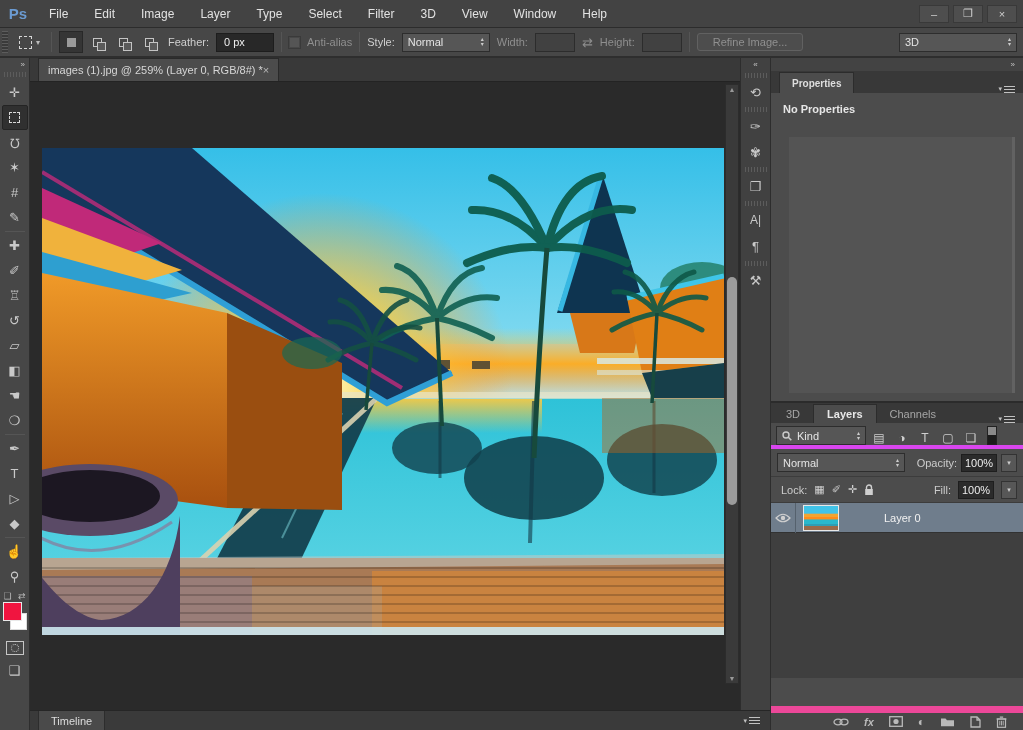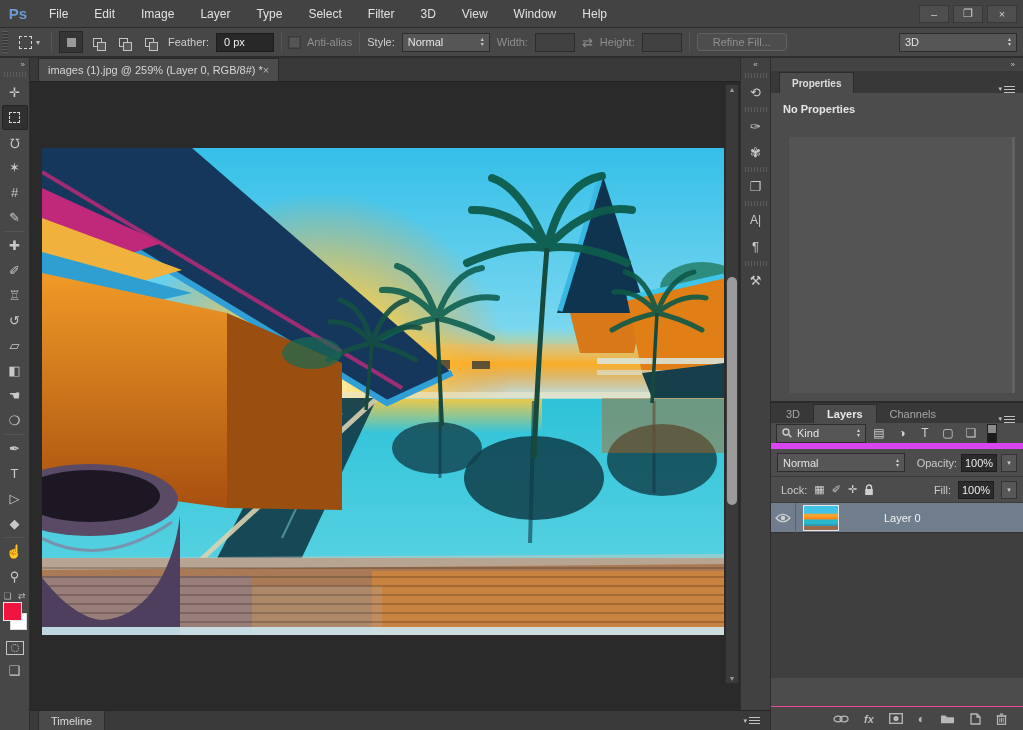--- a/index.html
+++ b/index.html
@@ -96,39 +96,39 @@
   .ptab { height:21px; background:#4c4c4c; border:1px solid #2c2c2c; border-bottom:none; color:#dedede; font-weight:bold; font-size:10px; display:flex; align-items:center; padding:0 12px; }
   .ptabbar .panelmenu, .ltabs .panelmenu { margin-right:8px; }
   .pcontent { height:308px; background:#4c4c4c; position:relative; }
   .noprops { padding:10px 12px; font-weight:bold; color:#e6e6e6; font-size:11px; }
   .pinner { position:absolute; left:18px; right:8px; top:44px; bottom:8px; background:#545454; border-right:3px solid #626262; }
 
   .layerspanel { flex:1; display:flex; flex-direction:column; background:#4c4c4c; border-top:2px solid #2b2b2b; }
   .ltabs { height:20px; background:#383838; display:flex; align-items:flex-end; padding-left:2px; }
   .ltab { height:19px; display:flex; align-items:center; padding:0 13px; font-size:11px; color:#a6a6a6; }
   .ltab.active { background:#4c4c4c; color:#e8e8e8; font-weight:bold; border:1px solid #2c2c2c; border-bottom:none; }
-  .filterrow { height:26px; display:flex; align-items:center; gap:3px; padding:0 5px; border-bottom:6px solid #d946ef; }
+  .filterrow { height:26px; display:flex; align-items:flex-end; gap:3px; padding:0 5px; border-bottom:4px solid #d946ef; }
   .kindsel { width:90px; height:19px; }
   .magicon { flex:0 0 auto; }
   .ficon { width:20px; text-align:center; color:#cfcfcf; font-size:12px; }
   .ftoggle { width:10px; height:19px; background:linear-gradient(180deg,#8a8a8a 0 45%,#1c1c1c 45% 100%); border:1px solid #222; margin-left:3px; }
   .blendrow { height:28px; display:flex; align-items:center; gap:4px; padding:0 6px; border-bottom:1px solid #3c3c3c; }
   .blendsel { width:128px; height:19px; }
   .rlabel { font-size:11px; color:#cccccc; margin-left:auto; }
   .valbox { width:36px; height:18px; background:#2b2b2b; border:1px solid #1e1e1e; color:#ececec; display:flex; align-items:center; justify-content:center; font-size:11px; }
   .dropbtn { width:16px; height:18px; background:#575757; border:1px solid #333; display:flex; align-items:center; justify-content:center; font-size:7px; color:#ccc; }
   .lockrow { height:26px; display:flex; align-items:center; gap:7px; padding:0 6px; border-bottom:1px solid #3c3c3c; }
   .lockicon { color:#cfcfcf; font-size:11px; }
   .layerlist { flex:1; background:#3f3f3f; }
   .layerrow { height:30px; background:#6f7d8c; border-bottom:1px solid #323232; display:flex; align-items:center; }
   .eyebox { width:25px; height:30px; border-right:1px solid #55616d; display:flex; align-items:center; justify-content:center; }
   .lthumb { width:36px; height:26px; margin:0 8px 0 7px; border:1px solid #e8e8e8; background:
       linear-gradient(180deg,#41c3e8 0 30%,#f2a431 34% 46%,#ff8c1a 46% 54%,#2ab8cc 58% 76%,#2f9eb4 76% 82%,#9a6a4a 85% 100%); }
   .lname { font-size:11px; color:#f2f2f2;margin-left:37px; }
-  .layersfooter { height:24px; background:#474747; border-top:1px solid #ec4899; display:flex; align-items:center; justify-content:flex-end; gap:15px; padding-right:16px;margin-top:28px; }
+  .layersfooter { height:24px; background:#474747; border-top:7px solid #ec4899; display:flex; align-items:center; justify-content:flex-end; gap:15px; padding-right:16px;margin-top:28px; }
   .fbicon { color:#b9b9b9; display:flex; align-items:center; }
   .fxtext { font-style:italic; font-weight:bold; font-size:11px; color:#b9b9b9; }
   .halfc { font-size:12px; }
   svg.mini { display:block; }
 </style>
 </head>
 <body>
 
 <div class="menubar">
   <span class="pslogo">Ps</span>
@@ -190,21 +190,21 @@
         <span>▴</span>
         <span>▾</span>
       </span>
   </div>
   <span class="optlabel dim">Width:</span>
   <span class="darkfield whfield"></span>
   <span class="swap">⇄</span>
   <span class="optlabel dim">Height:</span>
   <span class="darkfield whfield"></span>
   <div class="vdiv"></div>
-  <span class="refinebtn">Refine Fill...</span>
+  <span class="refinebtn">Refine Image...</span>
   <div class="selectbox wssel">
     <span>3D</span>
     <span class="updown">
         <span>▴</span>
         <span>▾</span>
       </span>
   </div>
 </div>
 
 <div class="main">

